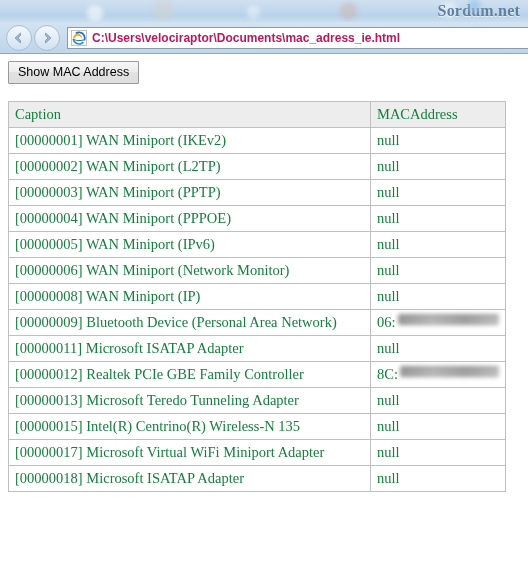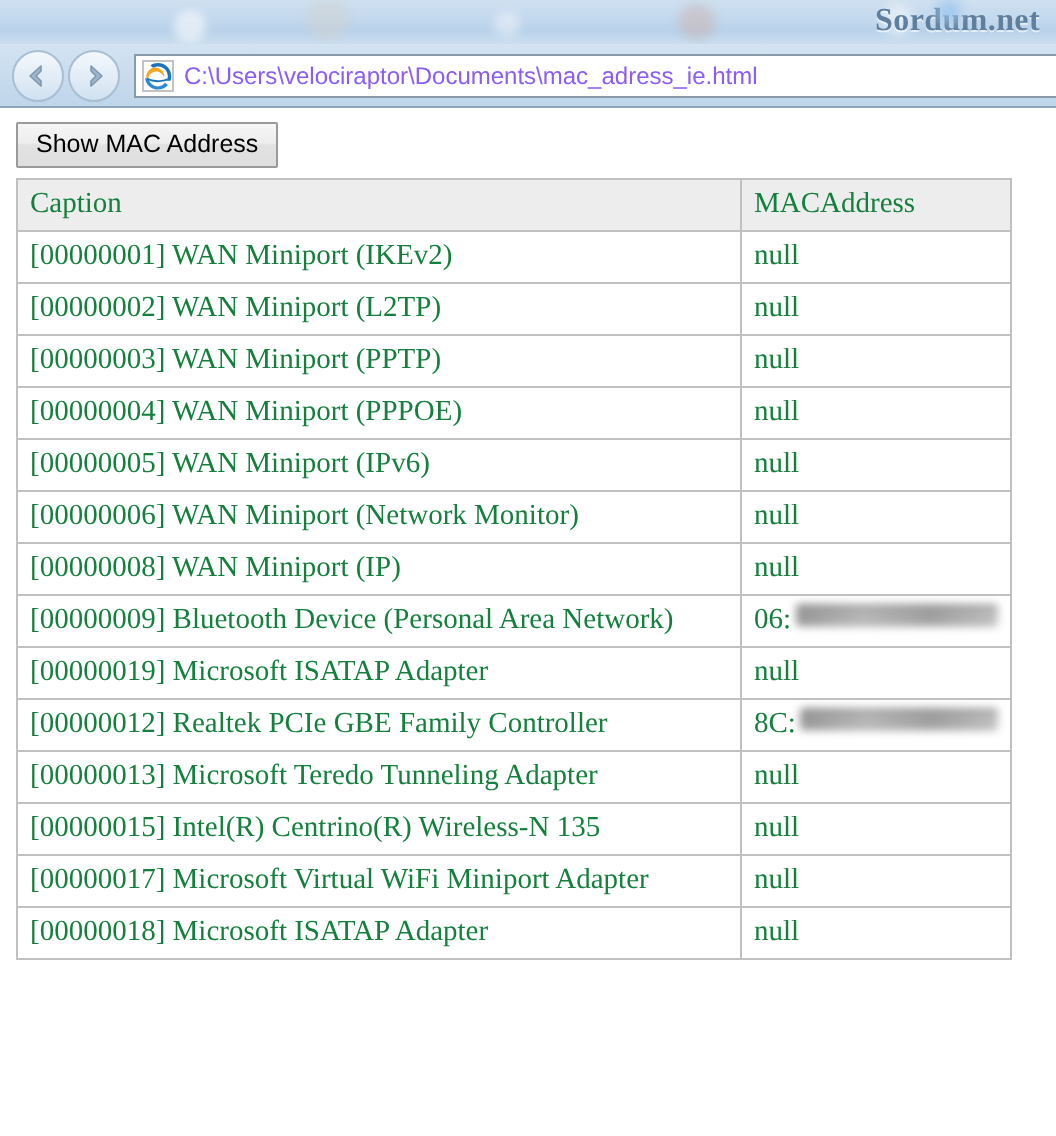--- a/index.html
+++ b/index.html
@@ -103,38 +103,39 @@
   }
   .ie-icon {
     width: 16px;
     height: 16px;
     flex: none;
     margin-right: 5px;
   }
   .url-text {
     font-family: "Liberation Sans", sans-serif;
     font-size: 12px;
-    color: #8b5cf6;
+    color: #be185d;
     white-space: nowrap;
     overflow: hidden;
+    font-weight: bold;
   }
 
   
   .content {
     position: absolute;
     left: 0;
     top: 55px;
     right: 0;
     bottom: 0;
     background: #ffffff;
     overflow: hidden;
   }
 
   .show-btn {
-    margin: 6px 0 0 8px;
+    margin: 6px 0 12px 8px;
     font-family: "Liberation Sans", sans-serif;
     font-size: 12.5px;
     color: #000000;
     padding: 3px 9px 4px 9px;
     background: linear-gradient(to bottom, #f6f6f6 0%, #ededed 45%, #e2e2e2 50%, #dedede 100%);
     border: 1px solid #9a9a9a;
     border-radius: 1px;
     display: inline-block;
     box-sizing: border-box;
     cursor: default;
@@ -279,21 +280,21 @@
           <tr>
             <td>[00000009] Bluetooth Device (Personal Area Network)</td>
             <td>
               <span class="mac-cell">
                 <span class="mac-prefix">06:</span>
                 <span class="mac-blur"></span>
               </span>
             </td>
           </tr>
           <tr>
-            <td>[00000019] Microsoft ISATAP Adapter</td>
+            <td>[00000011] Microsoft ISATAP Adapter</td>
             <td>null</td>
           </tr>
           <tr>
             <td>[00000012] Realtek PCIe GBE Family Controller</td>
             <td>
               <span class="mac-cell">
                 <span class="mac-prefix">8C:</span>
                 <span class="mac-blur"></span>
               </span>
             </td>

